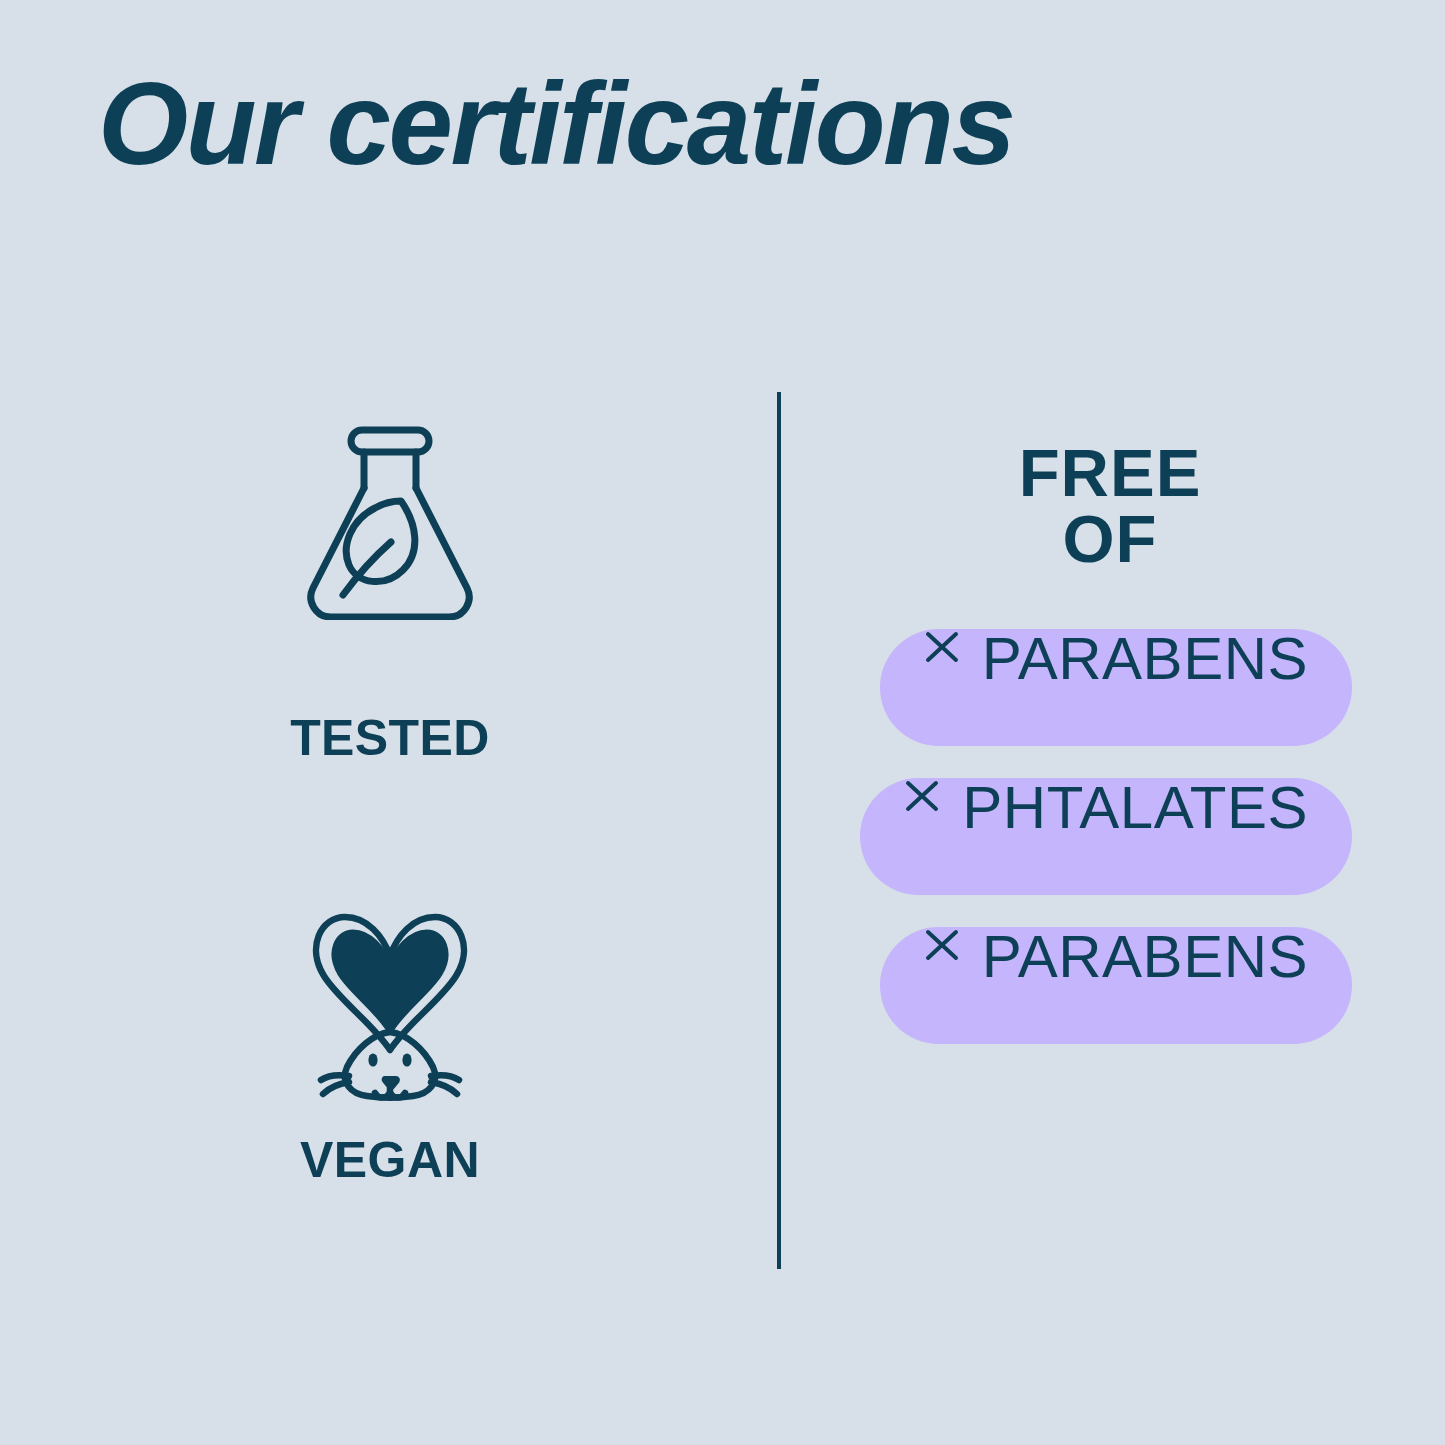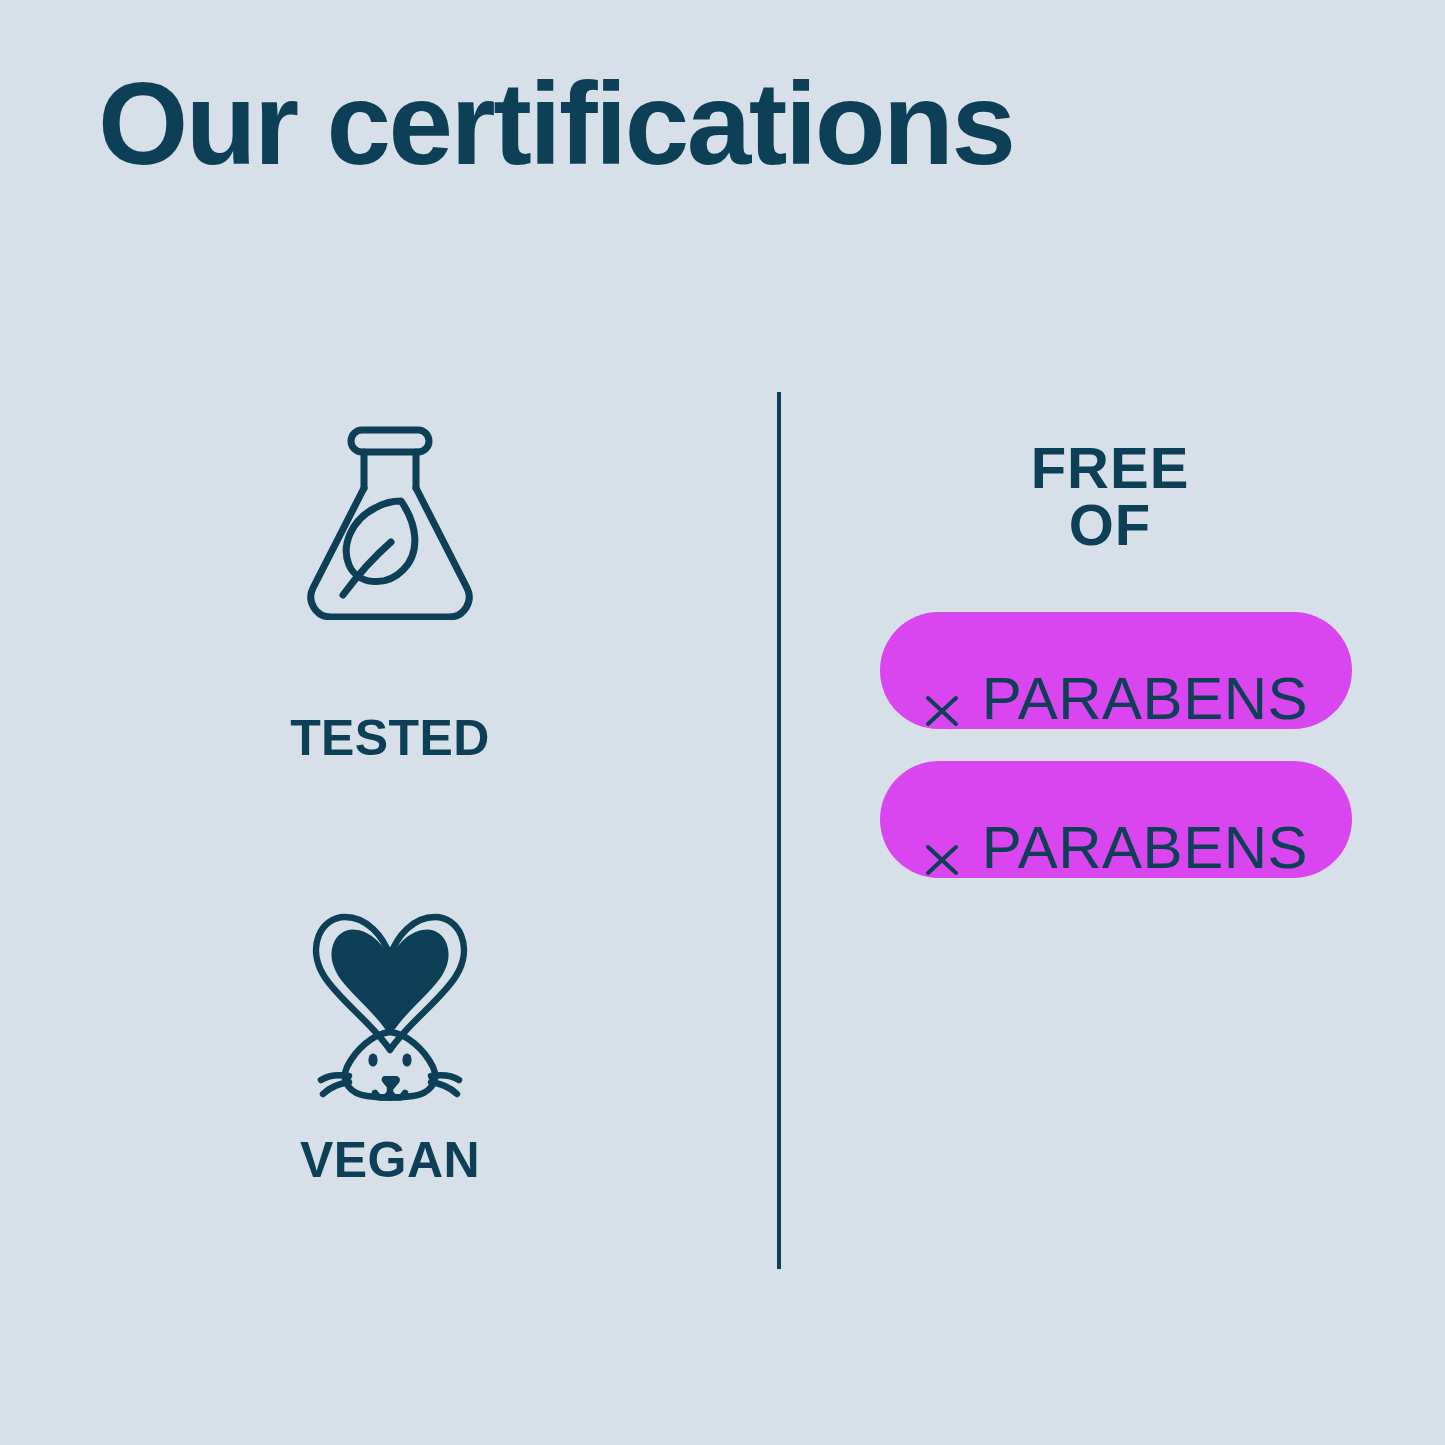--- a/index.html
+++ b/index.html
@@ -28,20 +28,21 @@
     position: absolute;
     left: 98px;
     top: 66px;
     font-size: 116px;
     line-height: 1.0;
     font-weight: 700;
     letter-spacing: -2.5px;
     color: #0d3f56;
     white-space: nowrap;
     font-family: "Liberation Sans", sans-serif;
+    font-style: italic;
   }
 
   
   .divider {
     position: absolute;
     left: 777px;
     top: 392px;
     width: 4px;
     height: 877px;
     background: #0d3f56;
@@ -86,48 +87,48 @@
   
   .right-col {
     position: absolute;
     left: 830px;
     top: 440px;
     width: 560px;
   }
 
   .freeof-title {
     text-align: center;
-    font-size: 58px;
+    font-size: 67px;
     line-height: 0.98;
     font-weight: 700;
     letter-spacing: 1px;
     color: #0d3f56;
     font-family: "Liberation Sans", sans-serif;
   }
 
   .freeof-title .line { display: block; }
 
   .pill-list {
     margin-top: 58px;
     display: flex;
     flex-direction: column;
     align-items: flex-end;
     gap: 32px;
     padding-right: 38px;
   }
 
   .pill {
     display: flex;
-    align-items: flex-end;
+    align-items: flex-start;
     justify-content: center;
     gap: 22px;
     height: 117px;
     padding: 0 44px;
     border-radius: 60px;
-    background: #d946ef;
+    background: #c4b5fd;
     color: #0d3f56;
     white-space: nowrap;
   }
 
   .pill-x {
     flex: 0 0 auto;
     display: block;
   }
 
   .pill-label {
@@ -220,20 +221,27 @@
     <div class="pill-list">
 
       <div class="pill">
         <svg class="pill-x" width="36" height="36" viewBox="0 0 36 36" fill="none" stroke="#0d3f56" stroke-width="4" stroke-linecap="round">
           <path d="M4 5 L32 31"></path>
           <path d="M32 5 L4 31"></path>
         </svg>
         <span class="pill-label">PARABENS</span>
       </div>
 
+      <div class="pill">
+        <svg class="pill-x" width="36" height="36" viewBox="0 0 36 36" fill="none" stroke="#0d3f56" stroke-width="4" stroke-linecap="round">
+          <path d="M4 5 L32 31"></path>
+          <path d="M32 5 L4 31"></path>
+        </svg>
+        <span class="pill-label">PHTALATES</span>
+      </div>
 
       <div class="pill">
         <svg class="pill-x" width="36" height="36" viewBox="0 0 36 36" fill="none" stroke="#0d3f56" stroke-width="4" stroke-linecap="round">
           <path d="M4 5 L32 31"></path>
           <path d="M32 5 L4 31"></path>
         </svg>
         <span class="pill-label">PARABENS</span>
       </div>
 
     </div>

